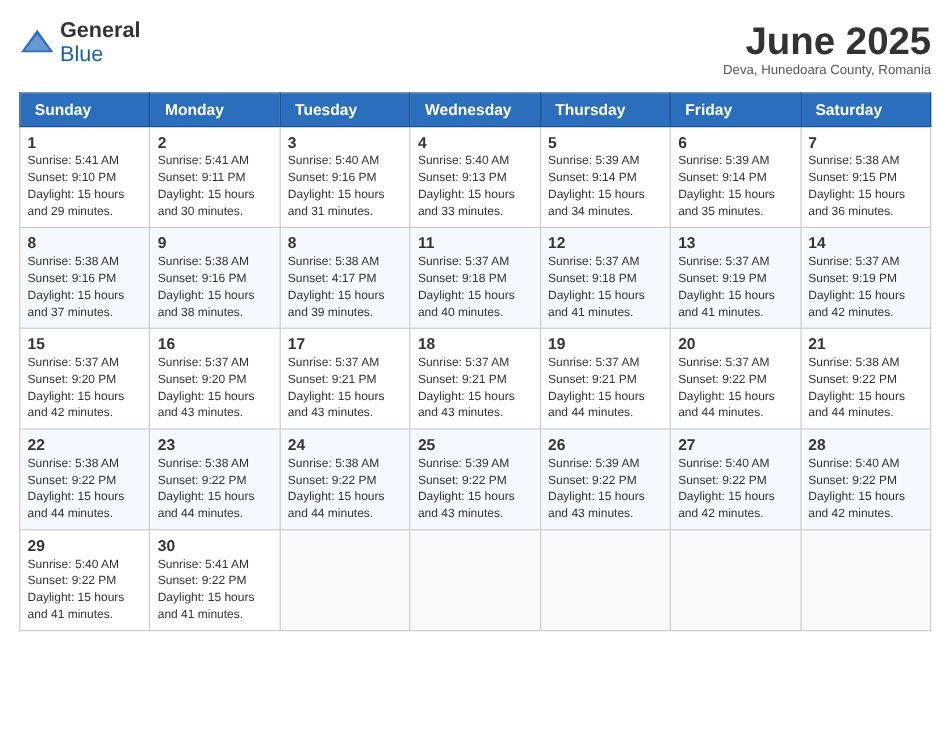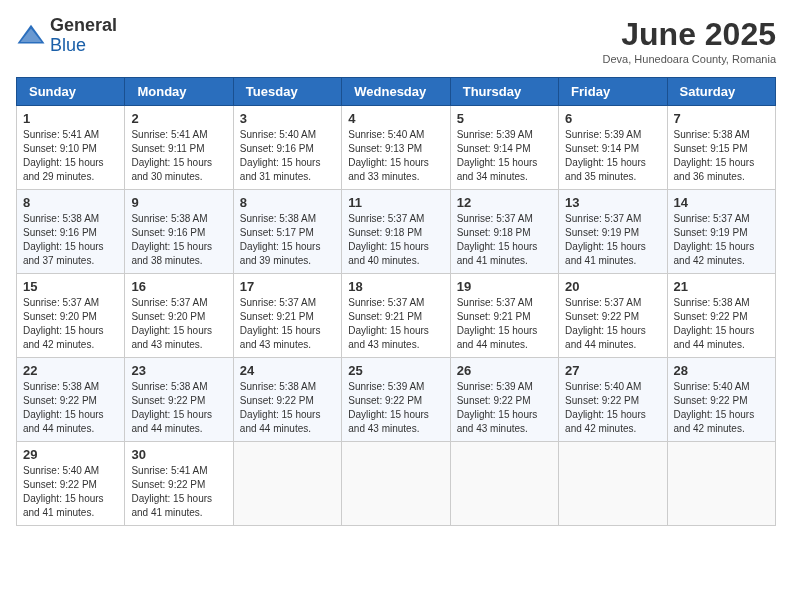--- a/index.html
+++ b/index.html
@@ -200,21 +200,21 @@
         <div class="day-info">
           <div>Sunrise: 5:38 AM</div>
           <div>Sunset: 9:16 PM</div>
           <div>Daylight: 15 hours and 38 minutes.</div>
         </div>
       </td>
         <td>
         <span class="day-num">8</span>
         <div class="day-info">
           <div>Sunrise: 5:38 AM</div>
-          <div>Sunset: 5:17 PM</div>
+          <div>Sunset: 4:17 PM</div>
           <div>Daylight: 15 hours and 39 minutes.</div>
         </div>
       </td>
         <td>
         <span class="day-num">11</span>
         <div class="day-info">
           <div>Sunrise: 5:37 AM</div>
           <div>Sunset: 9:18 PM</div>
           <div>Daylight: 15 hours and 40 minutes.</div>
         </div>

